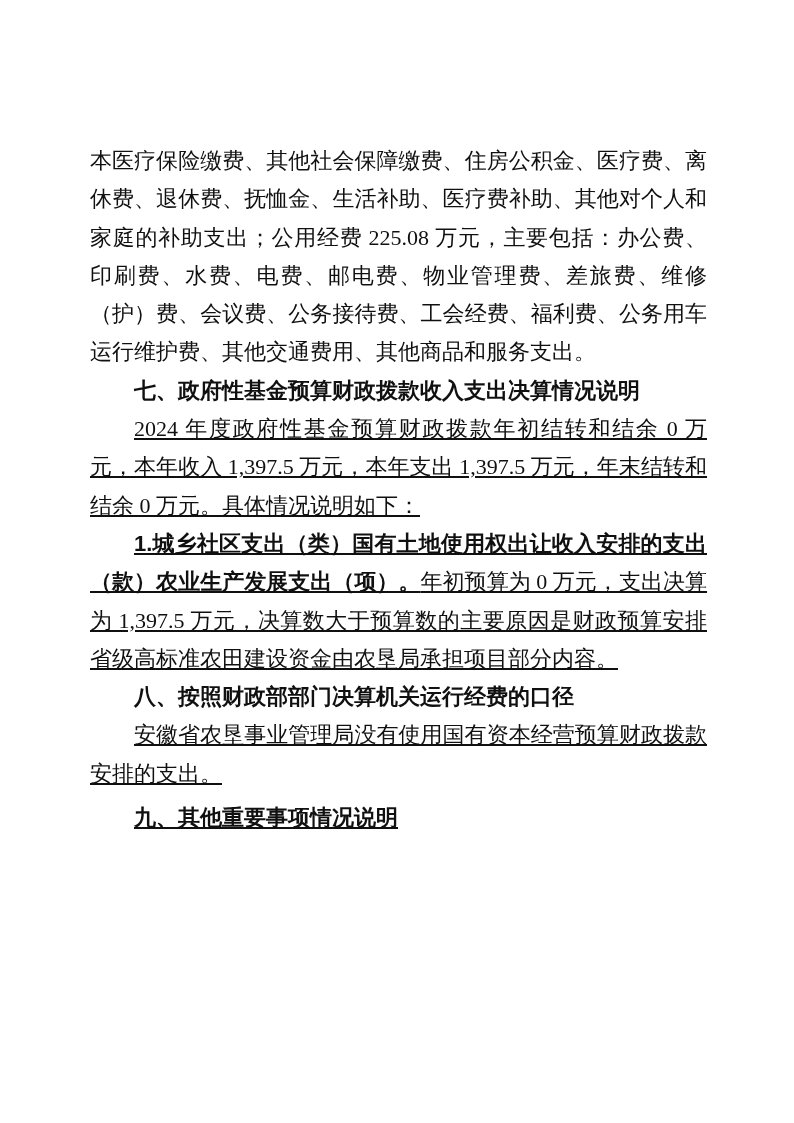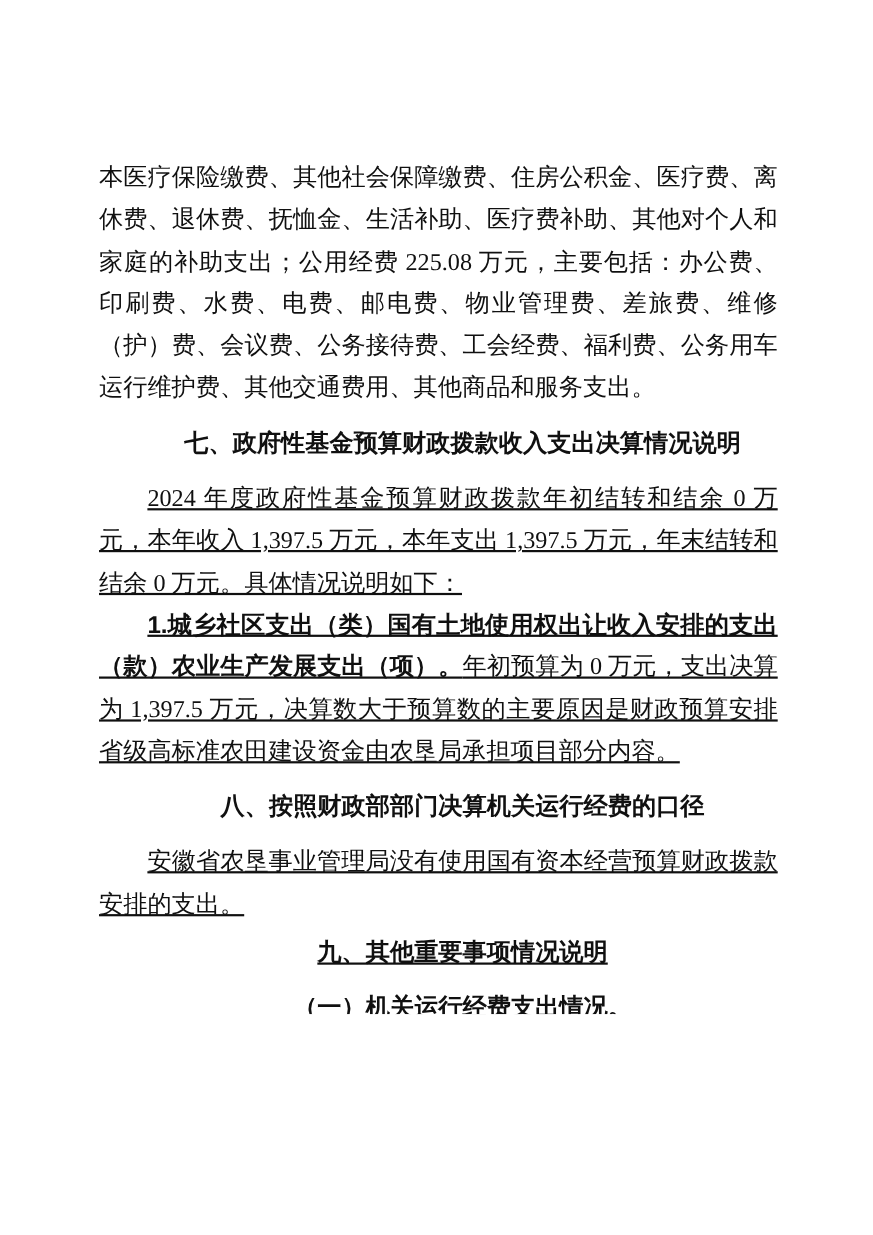--- a/index.html
+++ b/index.html
@@ -29,27 +29,27 @@
     text-align: justify;
     text-justify: inter-ideograph;
     text-align-last: left;
     font-weight: 400;
   }
   .indent {
     text-indent: 2em;
     text-decoration: underline;
   }
   .heading {
-    margin: 12px;
+    margin: 0;
     font-size: 22px;
     line-height: 38.3px;
     font-weight: 700;
     font-family: "Liberation Sans", "DejaVu Sans", sans-serif;
     text-indent: 2em;
-    text-align: center;
+    text-align: left;
   }
   .bold-lead {
     font-weight: 700;
     font-family: "Liberation Sans", "DejaVu Sans", sans-serif;
   }
   .mt6 { margin-top: 6px; text-decoration: underline; }
   .mt4 { margin-top: 4px; }
   .pagenum {
     position: absolute;
     top: 991px;
@@ -74,19 +74,18 @@
     <p class="para indent">2024 年度政府性基金预算财政拨款年初结转和结余 0 万元，本年收入 1,397.5 万元，本年支出 1,397.5 万元，年末结转和结余 0 万元。具体情况说明如下：</p>
 
     <p class="para indent"><span class="bold-lead">1.城乡社区支出（类）国有土地使用权出让收入安排的支出（款）农业生产发展支出（项）。</span><span>年初预算为 0 万元，支出决算为 1,397.5 万元，决算数大于预算数的主要原因是财政预算安排省级高标准农田建设资金由农垦局承担项目部分内容。</span></p>
 
     <h2 class="heading">八、按照财政部部门决算机关运行经费的口径</h2>
 
     <p class="para indent">安徽省农垦事业管理局没有使用国有资本经营预算财政拨款安排的支出。</p>
 
     <h2 class="heading mt6">九、其他重要事项情况说明</h2>
 
-    <h3 class="heading mt4">（一）机关运行经费支出情况。</h3>
 
 
   </div>
 
   <div class="pagenum">-19-</div>
 </div>
 
 </body></html>

